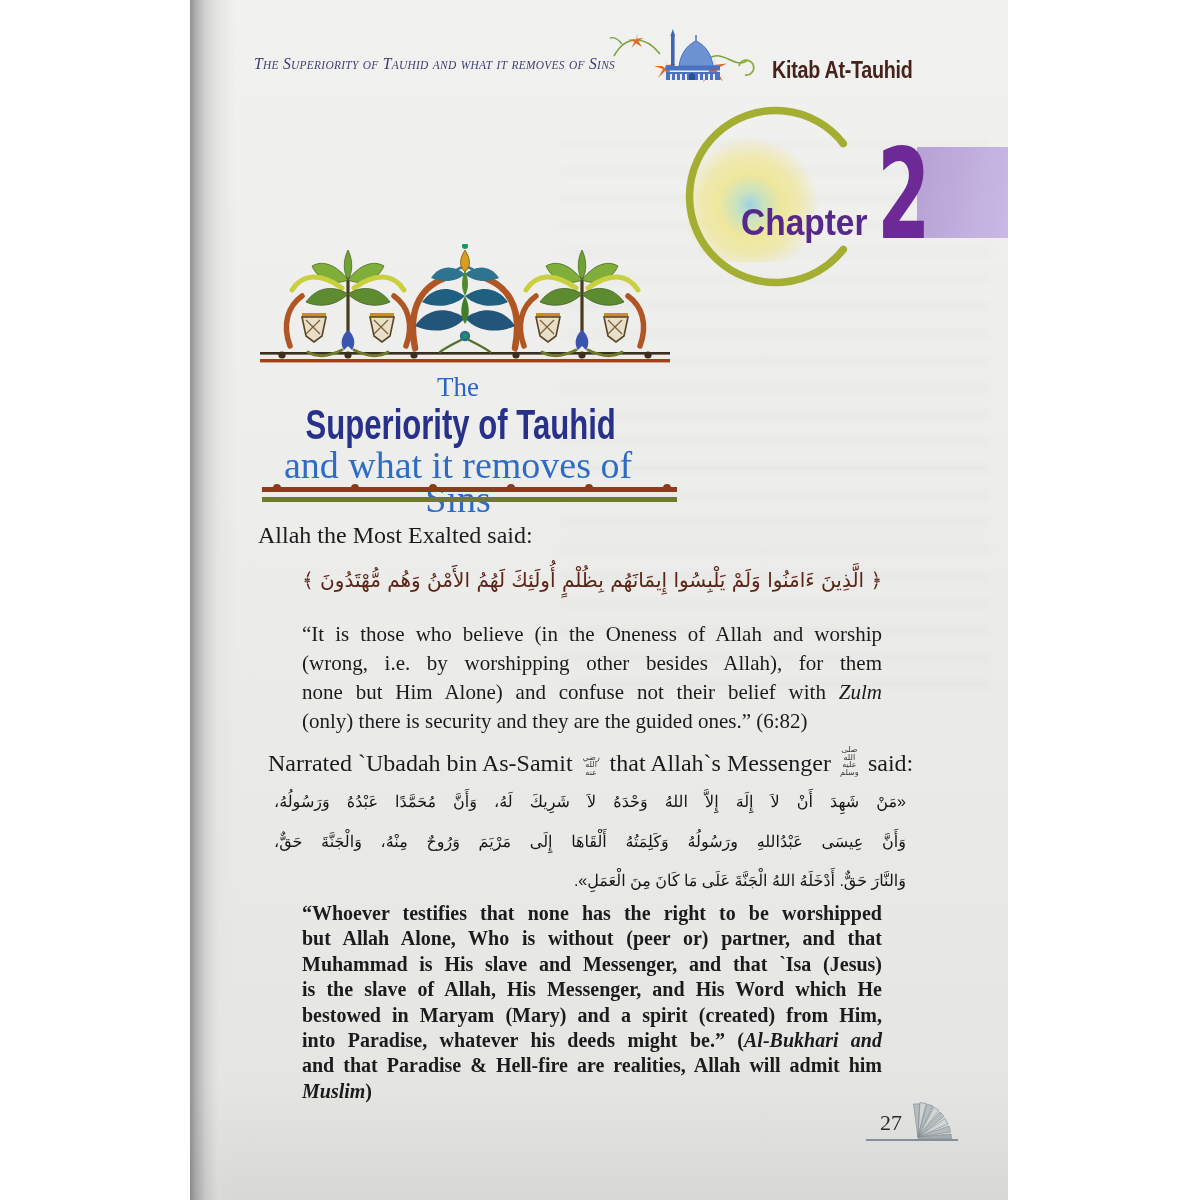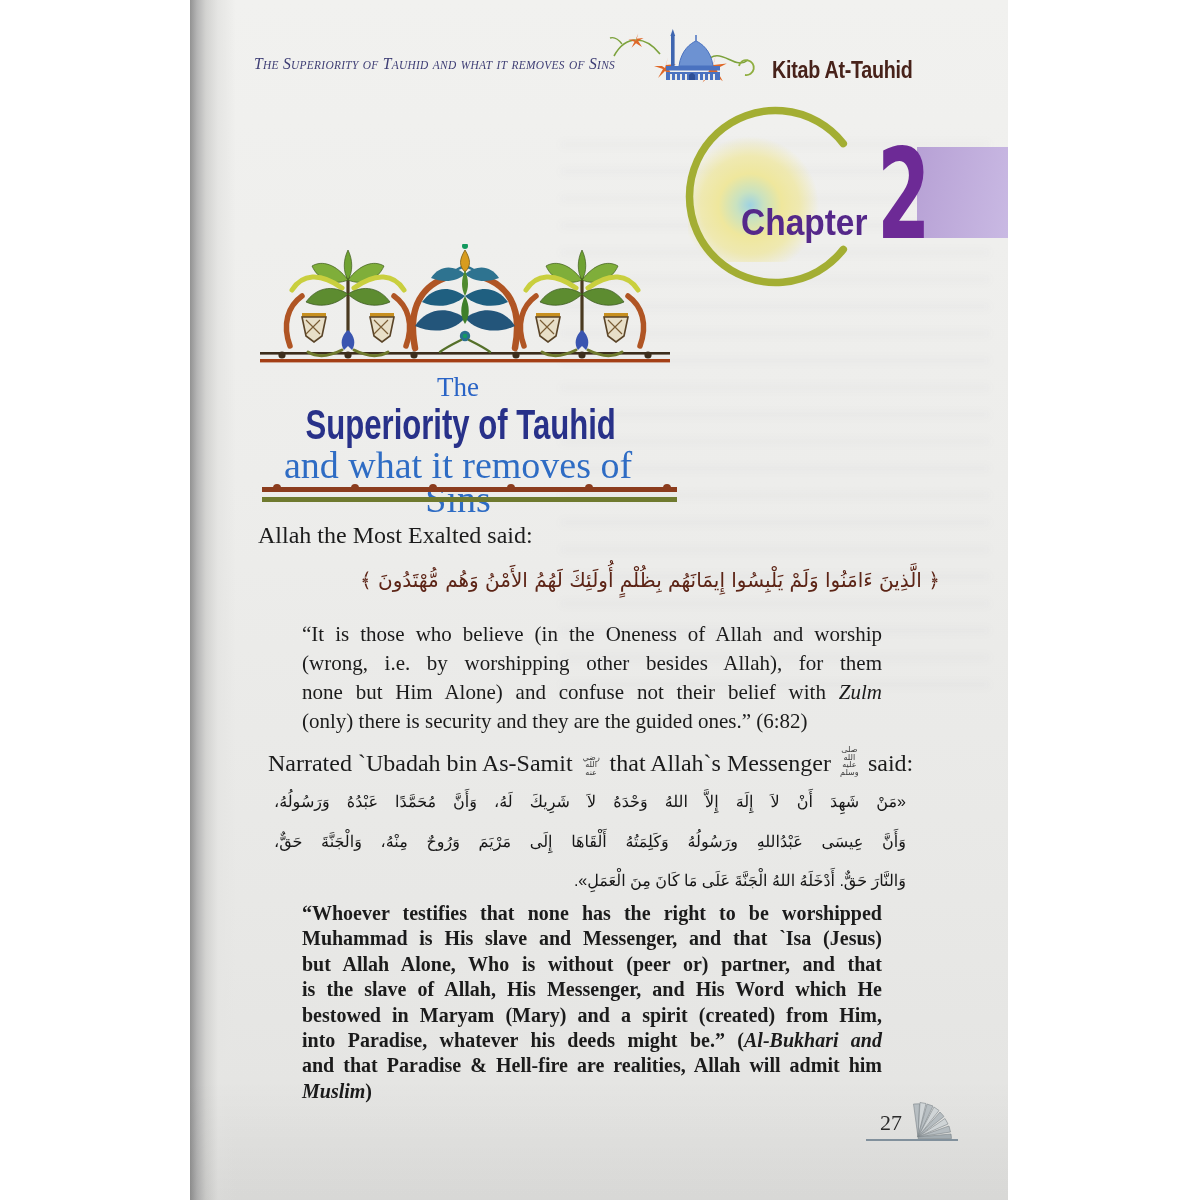--- a/index.html
+++ b/index.html
@@ -38,22 +38,22 @@
   
   .ornament{position:absolute;left:70px;top:244px;}
   .title-block{position:absolute;left:62px;top:372px;width:412px;text-align:center;}
   .title-l1{font-size:27px;color:#2a64c6;line-height:30px;}
   .title-l2{font-family:"Liberation Sans",sans-serif;font-weight:bold;font-size:42px;line-height:46px;
         color:#283189;transform:scaleX(.74);transform-origin:center top;white-space:nowrap;}
   .title-l3{font-size:38px;color:#2e6cc4;line-height:34px;}
   .rules{position:absolute;left:72px;top:480px;}
   
   .intro{position:absolute;left:68px;top:522px;font-size:24px;color:#1c1c1c;white-space:nowrap;}
-  .verse-ar{position:absolute;left:112px;top:568px;width:590px;text-align:right;direction:rtl;
-        font-family:"DejaVu Sans",sans-serif;font-size:20px;color:#5c2416;white-space:nowrap;margin-left:48px;}
+  .verse-ar{position:absolute;left:112px;top:568px;width:590px;text-align:left;direction:rtl;
+        font-family:"DejaVu Sans",sans-serif;font-size:20px;color:#5c2416;white-space:nowrap;}
   .quote{position:absolute;left:112px;width:580px;font-size:21px;color:#1b1b1b;}
   .q1{top:620px;}
   .q1 .ln{line-height:29px;}
   .q2{top:901px;font-size:20px;font-weight:bold;}
   .q2 .ln{line-height:25.4px;}
   .ln{white-space:nowrap;}
   .jl{text-align:justify;text-align-last:justify;}
   .narration{position:absolute;left:78px;top:746px;width:690px;font-size:24px;color:#1b1b1b;white-space:nowrap;}
   .honorific{display:inline-block;width:25px;font-family:"DejaVu Sans",sans-serif;font-size:8px;
         line-height:7.5px;color:#3a3a3a;text-align:center;vertical-align:-4px;white-space:normal;direction:rtl;}
@@ -216,22 +216,22 @@
     <div class="narration"><span>Narrated `Ubadah bin As-Samit </span><span class="honorific">رضي الله عنه</span><span> that Allah`s Messenger </span><span class="honorific">صلى الله عليه وسلم</span><span> said:</span></div>
 
     <div class="hadith-ar" dir="rtl">
       <div class="ln jl">«مَنْ شَهِدَ أَنْ لاَ إِلَهَ إِلاَّ اللهُ وَحْدَهُ لاَ شَرِيكَ لَهُ، وَأَنَّ مُحَمَّدًا عَبْدُهُ وَرَسُولُهُ،</div>
       <div class="ln jl">وَأَنَّ عِيسَى عَبْدُاللهِ ورَسُولُهُ وَكَلِمَتُهُ أَلْقَاهَا إِلَى مَرْيَمَ وَرُوحٌ مِنْهُ، وَالْجَنَّةَ حَقٌّ،</div>
       <div class="ln ar-last">وَالنَّارَ حَقٌّ. أَدْخَلَهُ اللهُ الْجَنَّةَ عَلَى مَا كَانَ مِنَ الْعَمَلِ».</div>
     </div>
 
     <div class="quote q2">
       <div class="ln jl">“Whoever testifies that none has the right to be worshipped</div>
+      <div class="ln jl">but Allah Alone, Who is without (peer or) partner, and that</div>
       <div class="ln jl">Muhammad is His slave and Messenger, and that `Isa (Jesus)</div>
-      <div class="ln jl">but Allah Alone, Who is without (peer or) partner, and that</div>
       <div class="ln jl">is the slave of Allah, His Messenger, and His Word which He</div>
       <div class="ln jl">bestowed in Maryam (Mary) and a spirit (created) from Him,</div>
       <div class="ln jl"><span>into Paradise, whatever his deeds might be.” (</span><span class="ital">Al-Bukhari and</span></div>
       <div class="ln jl">and that Paradise &amp; Hell-fire are realities, Allah will admit him</div>
       <div class="ln"><span class="ital">Muslim</span><span>)</span></div>
     </div>
 
     <div class="pgnum">27</div>
     <svg class="fan" width="46" height="43" viewBox="0 0 46 43">
       <g stroke="#7e878c" stroke-width="0.6">

